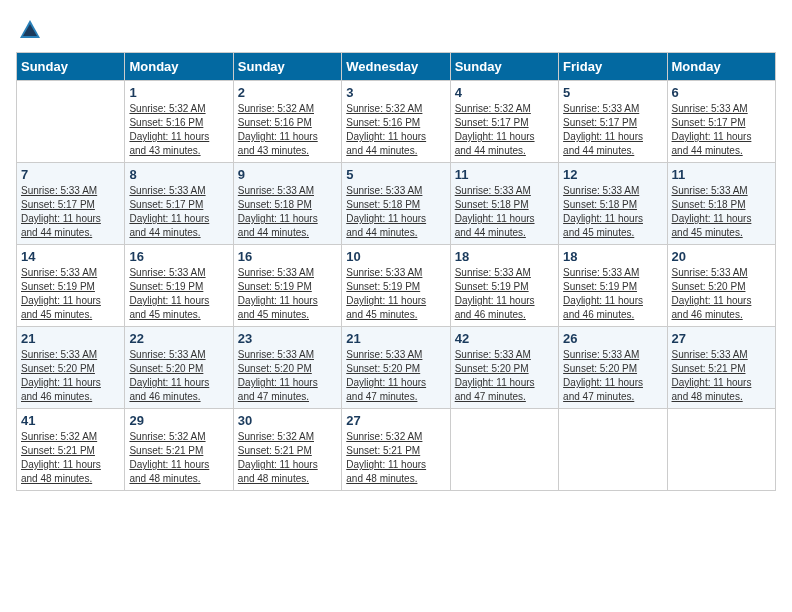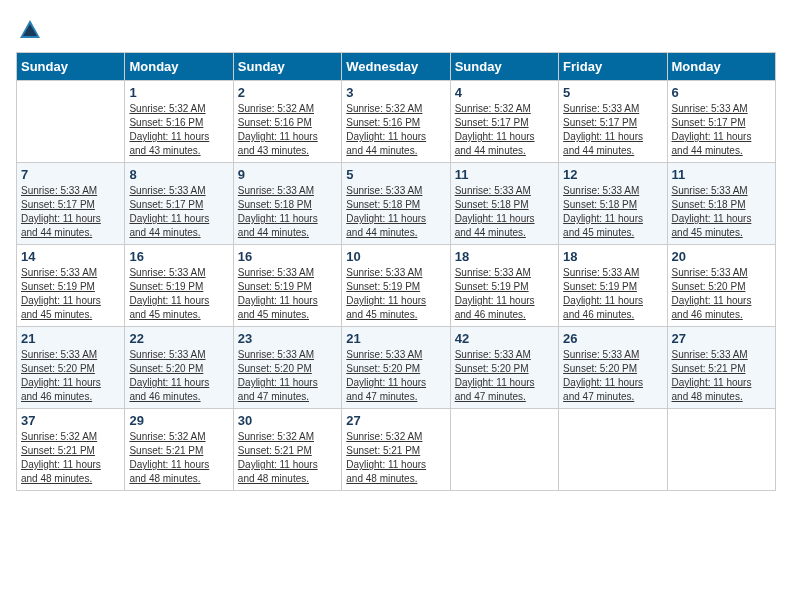--- a/index.html
+++ b/index.html
@@ -321,21 +321,21 @@
         <td>
           <span class="day-num">27</span>
           <div class="day-detail" style="white-space: pre-line;">Sunrise: 5:33 AM
 Sunset: 5:21 PM
 Daylight: 11 hours
 and 48 minutes.</div>
         </td>
       </tr>
       <tr>
         <td>
-          <span class="day-num">37</span>
+          <span class="day-num">41</span>
           <div class="day-detail" style="white-space: pre-line;">Sunrise: 5:32 AM
 Sunset: 5:21 PM
 Daylight: 11 hours
 and 48 minutes.</div>
         </td>
         <td>
           <span class="day-num">29</span>
           <div class="day-detail" style="white-space: pre-line;">Sunrise: 5:32 AM
 Sunset: 5:21 PM
 Daylight: 11 hours

